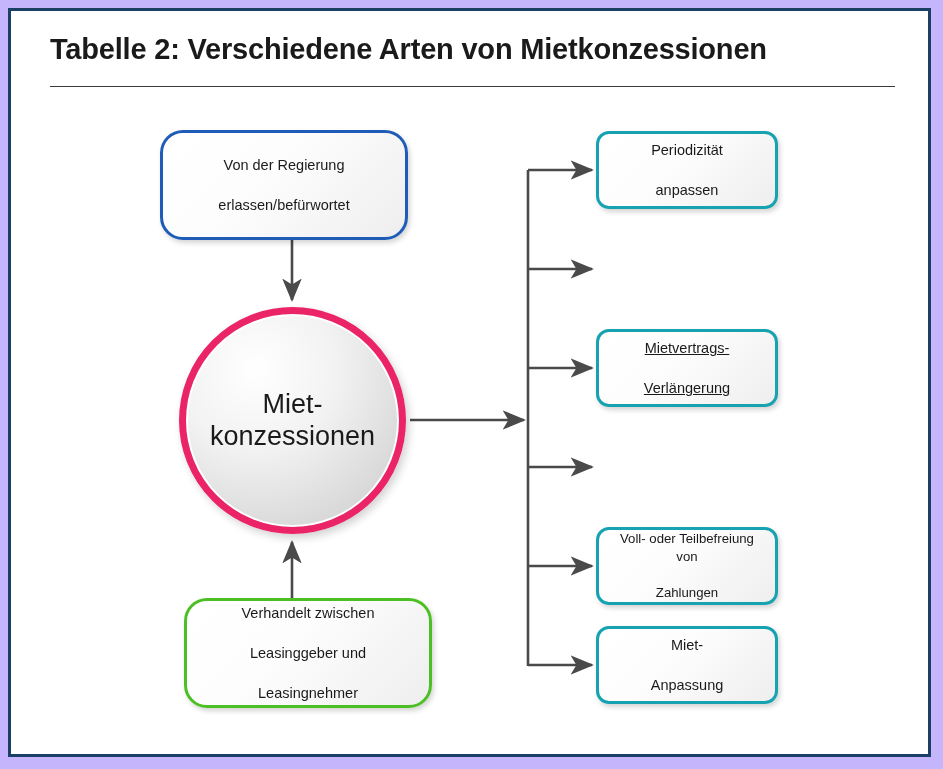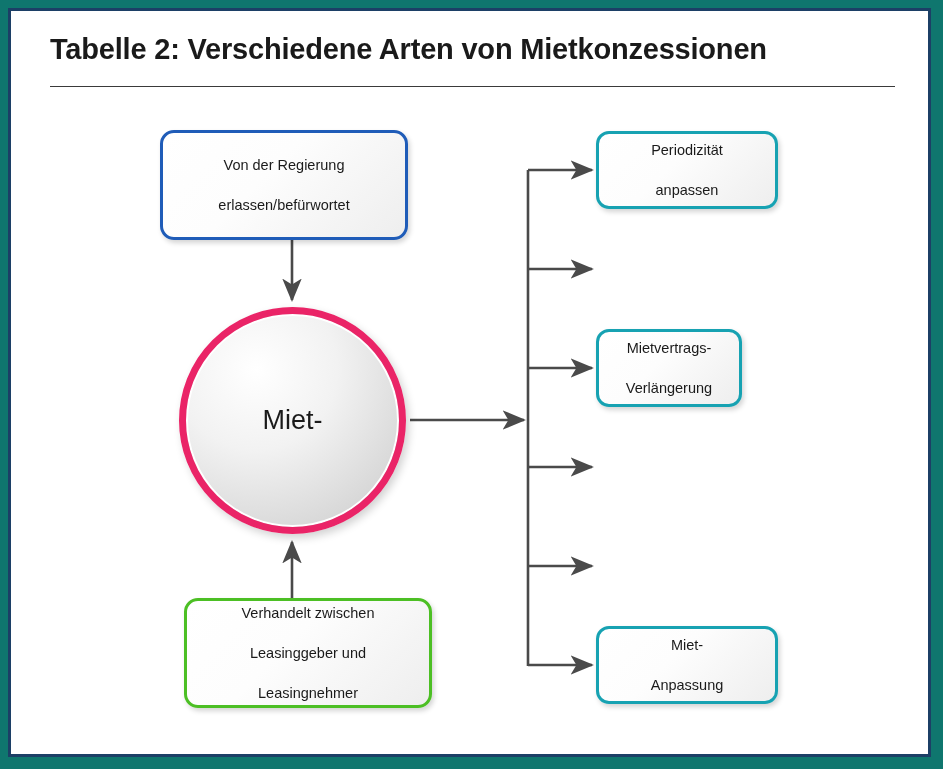--- a/index.html
+++ b/index.html
@@ -1,18 +1,18 @@
 <!DOCTYPE html>
 <html><head>
 <meta charset="utf-8">
 <style>
   html,body{margin:0;padding:0;background:#ffffff;}
   body{width:943px;height:769px;font-family:"Liberation Sans",sans-serif;}
 
-  #page{position:relative;width:943px;height:769px;background:#0f766e;overflow:hidden;}
+  #page{position:relative;width:943px;height:769px;background:#c4b5fd;overflow:hidden;}
 
   
   #frame{
     position:absolute;left:8px;top:8px;width:923px;height:749px;
     border:3px solid #1c3f66;box-sizing:border-box;background:#ffffff;
   }
 
   
   #title{
     position:absolute;left:50px;top:26px;width:845px;height:46px;
@@ -23,21 +23,21 @@
     position:absolute;left:50px;top:86px;width:845px;height:0;
     border-top:1.6px solid #3a3a3a;
   }
 
   
   #diagram{position:absolute;left:0;top:0;width:943px;height:769px;}
   #wires{position:absolute;left:0;top:0;width:943px;height:769px;}
 
   .node{
     position:absolute;box-sizing:border-box;
-    border-radius:14px;
+    border-radius:23px;
     background:linear-gradient(135deg,#ffffff 0%,#fdfdfd 42%,#eeeeee 100%);
     box-shadow:2px 3px 5px rgba(0,0,0,0.17);
     display:flex;align-items:center;justify-content:center;text-align:center;
     color:#1a1a1a;
   }
   .node span{display:block;line-height:1.38;padding:0 6px;}
 
   .src-box{border:3.5px solid #1f5cb8;font-size:14.5px;}
   .src-box.green{border-color:#4cbf24;margin-left:24px;}
 
@@ -89,36 +89,39 @@
       <line x1="528" y1="467" x2="592" y2="467" stroke="#4a4a4a" stroke-width="2.6" marker-end="url(#ah)"></line>
       <line x1="528" y1="566" x2="592" y2="566" stroke="#4a4a4a" stroke-width="2.6" marker-end="url(#ah)"></line>
       <line x1="528" y1="665" x2="592" y2="665" stroke="#4a4a4a" stroke-width="2.6" marker-end="url(#ah)"></line>
     </svg>
 
     <div class="node src-box" style="left:160px;top:130px;width:248px;height:110px;">
       <span><span>Von der Regierung</span><br><span>erlassen/befürwortet</span></span>
     </div>
 
     <div id="hub">
-      <span class="hub-text"><span>Miet-</span><br></span>
+      <span class="hub-text"><span>Miet-</span><br><span>konzessionen</span></span>
     </div>
 
     <div class="node src-box green" style="left:160px;top:598px;width:248px;height:110px;">
       <span><span>Verhandelt zwischen</span><br><span>Leasinggeber und</span><br><span>Leasingnehmer</span></span>
     </div>
 
     <div class="node leaf" style="left:596px;top:131px;width:182px;height:78px;">
       <span><span>Periodizität</span><br><span>anpassen</span></span>
     </div>
 
 
-    <div class="node leaf" style="left:596px;top:329px;width:146px;height:78px;">
+    <div class="node leaf" style="left:596px;top:329px;width:182px;height:78px;text-decoration:underline;">
       <span><span>Mietvertrags-</span><br><span>Verlängerung</span></span>
     </div>
 
 
+    <div class="node leaf small" style="left:596px;top:527px;width:182px;height:78px;">
+      <span><span>Voll- oder Teilbefreiung von</span><br><span>Zahlungen</span></span>
+    </div>
 
     <div class="node leaf" style="left:596px;top:626px;width:182px;height:78px;">
       <span><span>Miet-</span><br><span>Anpassung</span></span>
     </div>
 
   </div>
 </div>
 
 </body></html>

